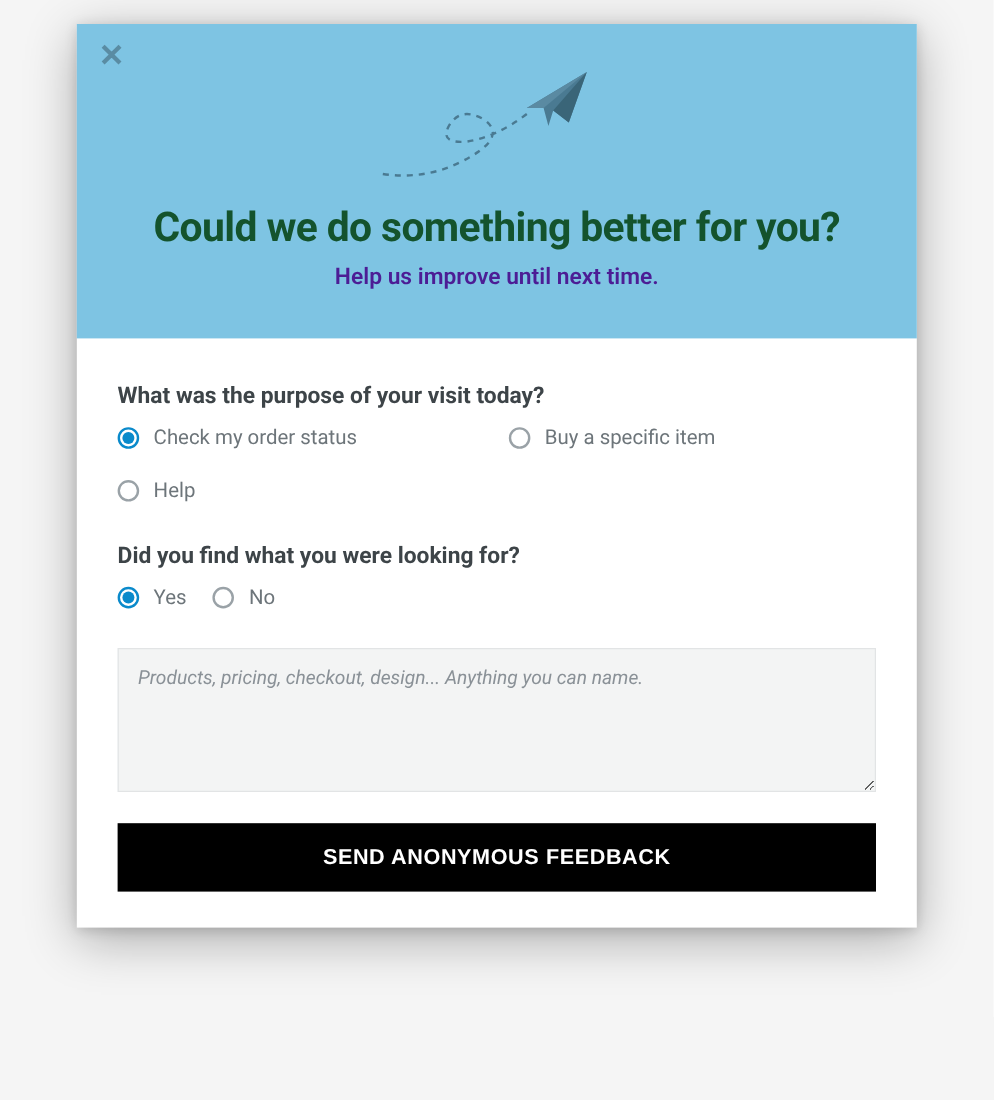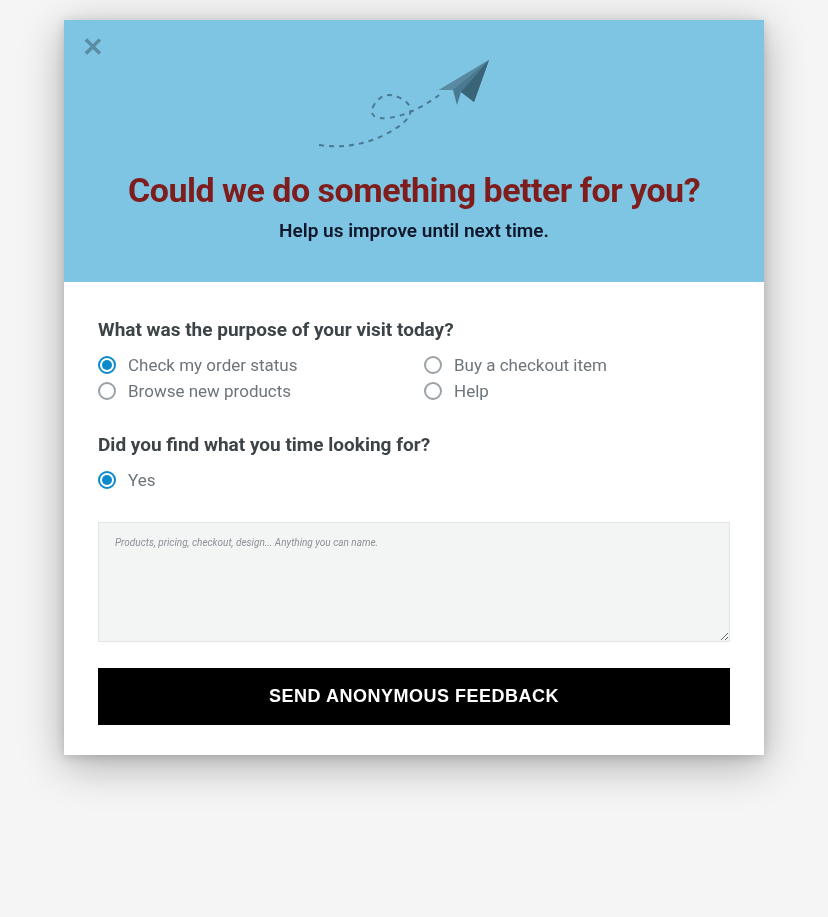--- a/index.html
+++ b/index.html
@@ -42,48 +42,48 @@
       display: flex;
       justify-content: center;
       margin-bottom: 20px;
       height: 100px;
     }
     .plane-wrap svg {
       width: 240px;
       height: 110px;
     }
     .header-title {
-      color: #7f1d1d;
+      color: #14532d;
       font-size: 34px;
       font-weight: 700;
       line-height: 1.2;
       margin-bottom: 8px;
       letter-spacing: -0.5px;
     }
     .header-subtitle {
-      color: #0f172a;
+      color: #4c1d95;
       font-size: 19px;
       font-weight: 600;
     }
     .body {
       padding: 36px 34px 30px 34px;
     }
     .question {
       margin-bottom: 32px;
     }
     .question-label {
       font-size: 19px;
       font-weight: 700;
       color: #3d4448;
       margin-bottom: 14px;
     }
     .options-grid {
       display: grid;
       grid-template-columns: 1fr 1fr;
-      gap: 6px 20px;
+      gap: 24px 20px;
     }
     .options-col {
       display: flex;
       flex-direction: row;
       gap: 22px;
     }
     .radio-row {
       display: flex;
       align-items: center;
       gap: 12px;
@@ -111,21 +111,21 @@
     .radio-label {
       color: #6d757a;
       font-size: 17px;
     }
     .textarea {
       width: 100%;
       min-height: 120px;
       background: #f3f4f4;
       border: 1px solid #e2e4e5;
       padding: 14px 16px;
-      font-size: 10px;
+      font-size: 16px;
       font-family: inherit;
       color: #555;
       resize: vertical;
     }
     .textarea::placeholder {
       color: #8a9197;
       font-style: italic;
     }
     .submit-btn {
       display: block;
@@ -170,42 +170,42 @@
       <div class="question-label">What was the purpose of your visit today?</div>
       <div class="options-grid">
         <div class="radio-row">
           <span class="radio-outer checked">
               <span class="radio-inner"></span>
             </span>
           <span class="radio-label">Check my order status</span>
         </div>
         <div class="radio-row">
           <span class="radio-outer"></span>
-          <span class="radio-label">Buy a checkout item</span>
-        </div>
-        <div class="radio-row">
-          <span class="radio-outer"></span>
-          <span class="radio-label">Browse new products</span>
+          <span class="radio-label">Buy a specific item</span>
         </div>
         <div class="radio-row">
           <span class="radio-outer"></span>
           <span class="radio-label">Help</span>
         </div>
       </div>
     </div>
 
     <div class="question">
-      <div class="question-label">Did you find what you time looking for?</div>
+      <div class="question-label">Did you find what you were looking for?</div>
       <div class="options-col">
         <div class="radio-row">
           <span class="radio-outer checked">
               <span class="radio-inner"></span>
             </span>
           <span class="radio-label">Yes</span>
         </div>
+        <div class="radio-row">
+          <span class="radio-outer"></span>
+          <span class="radio-label">No</span>
+        </div>
       </div>
     </div>
 
     <div class="question" style="margin-bottom:0">
       <textarea class="textarea" placeholder="Products, pricing, checkout, design... Anything you can name." style=""></textarea>
     </div>
 
     <button class="submit-btn">SEND ANONYMOUS FEEDBACK</button>
 
   </div>

